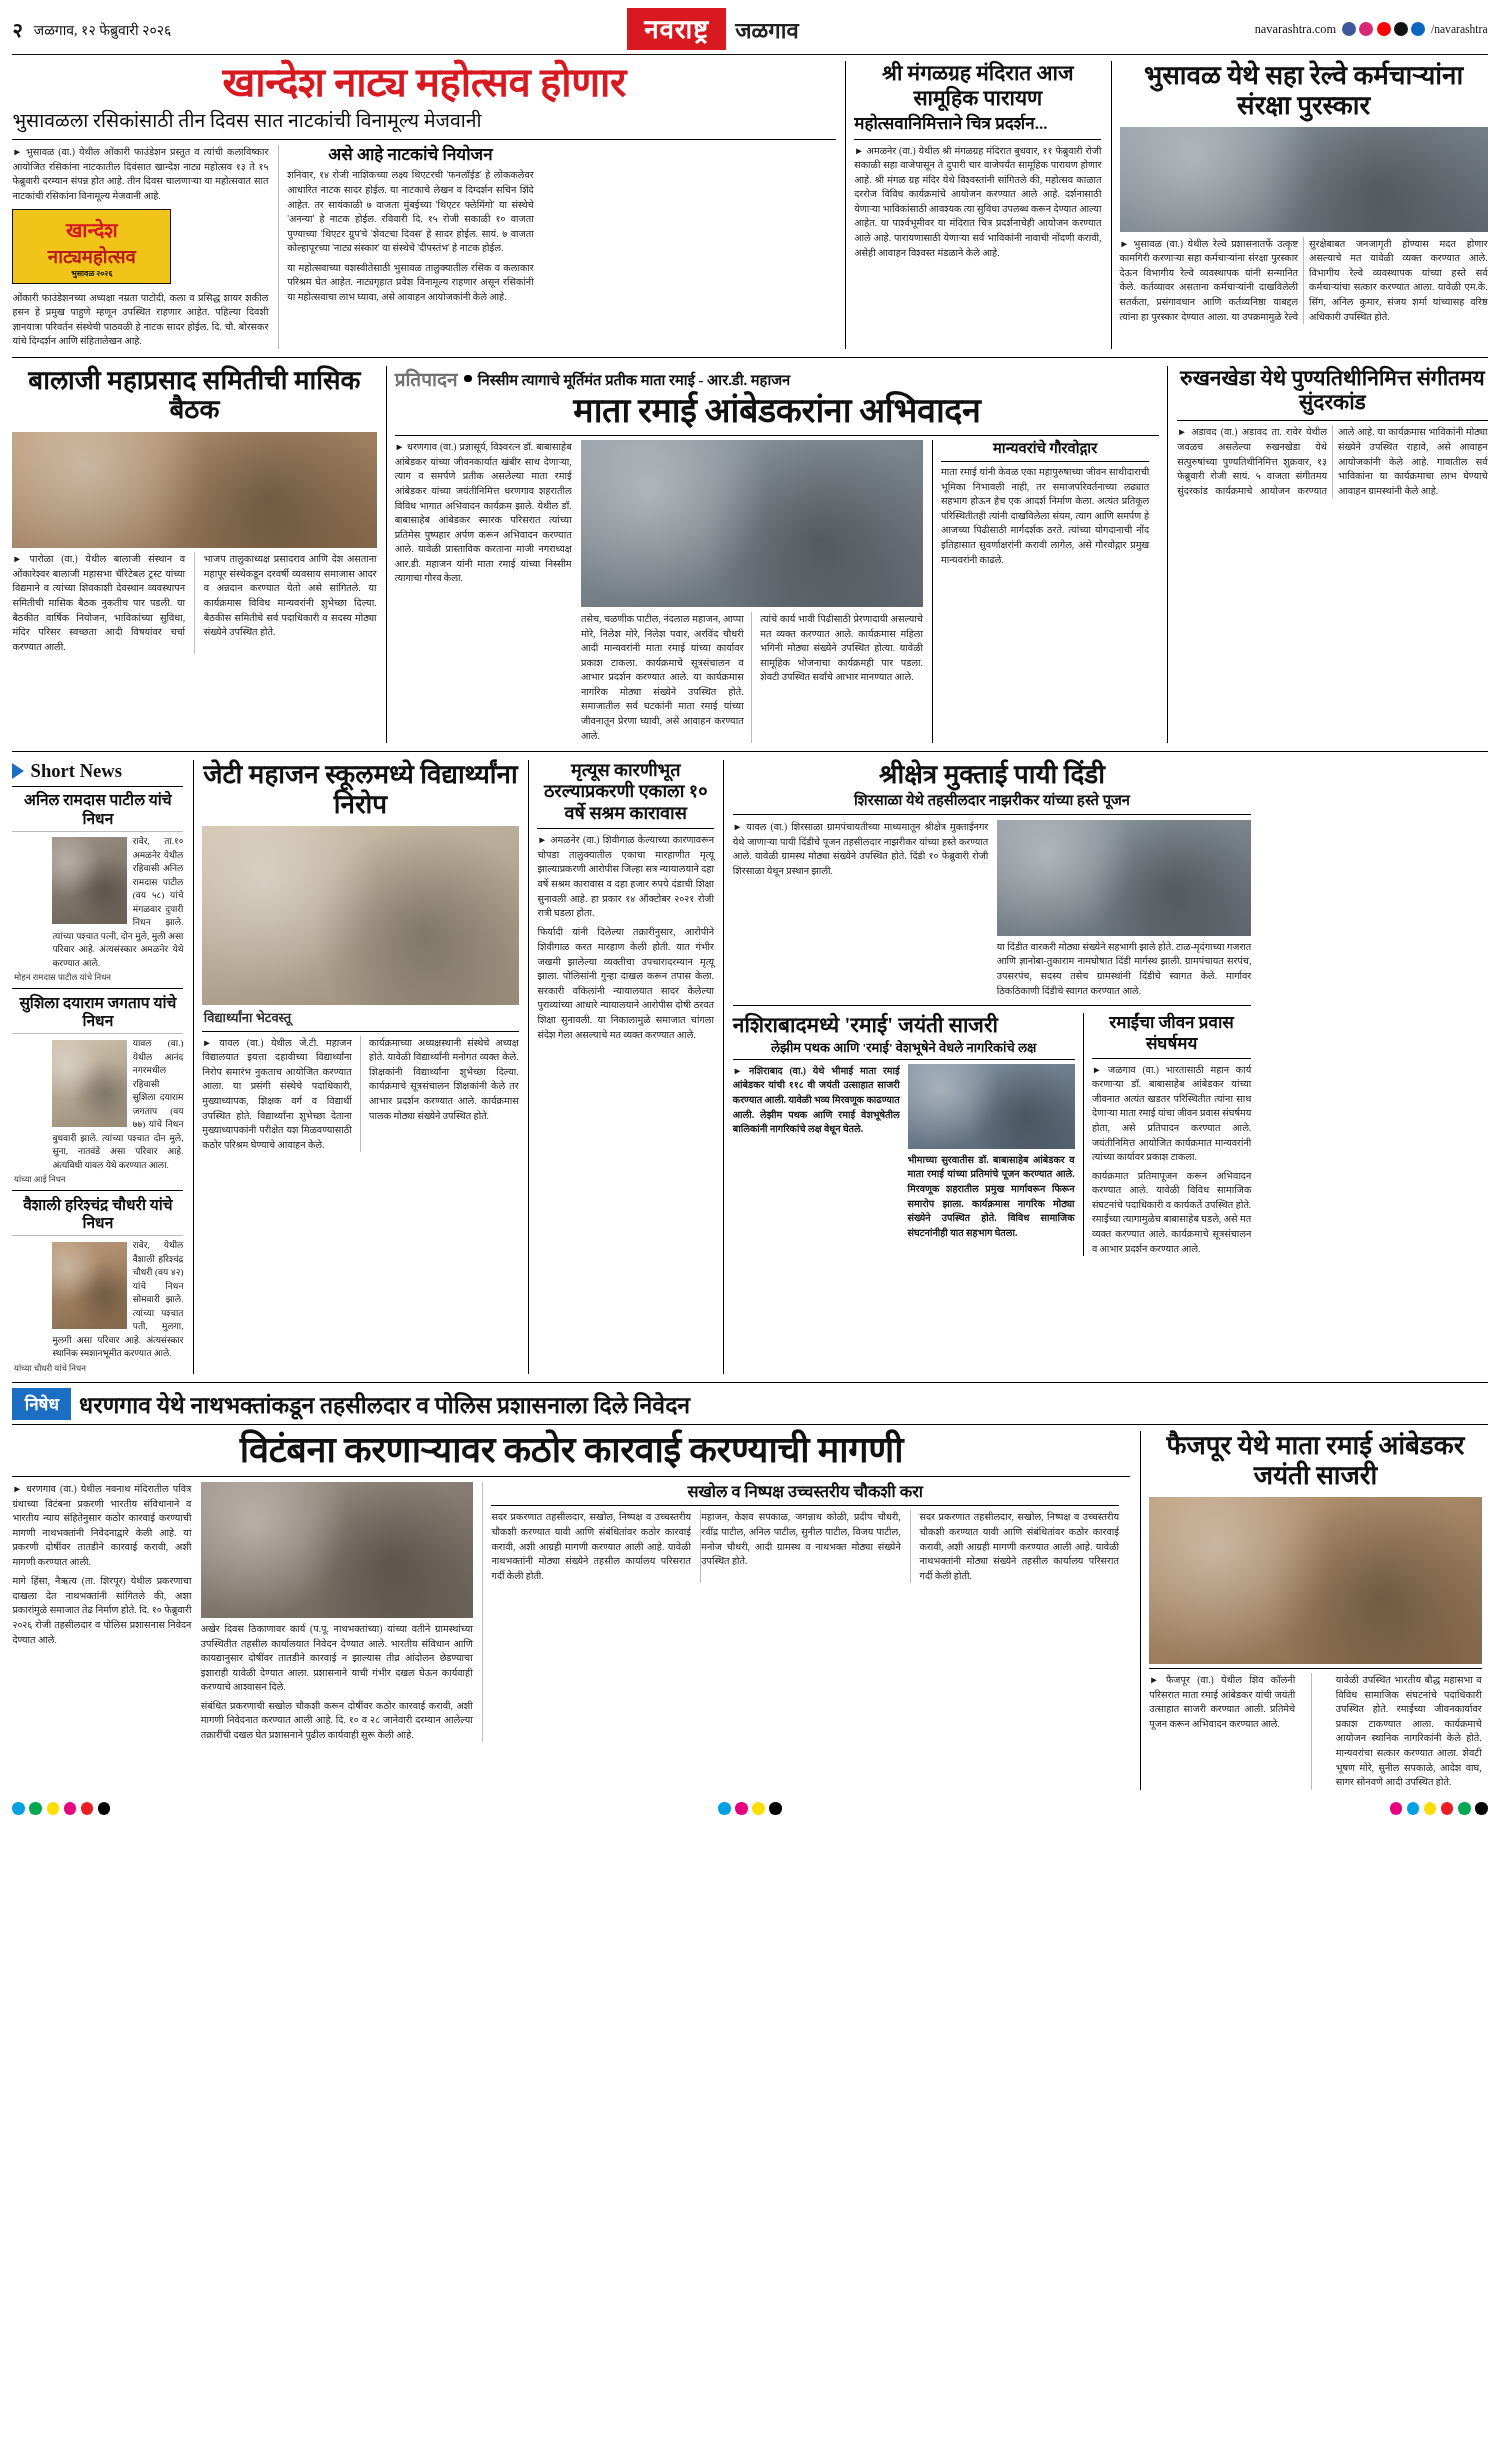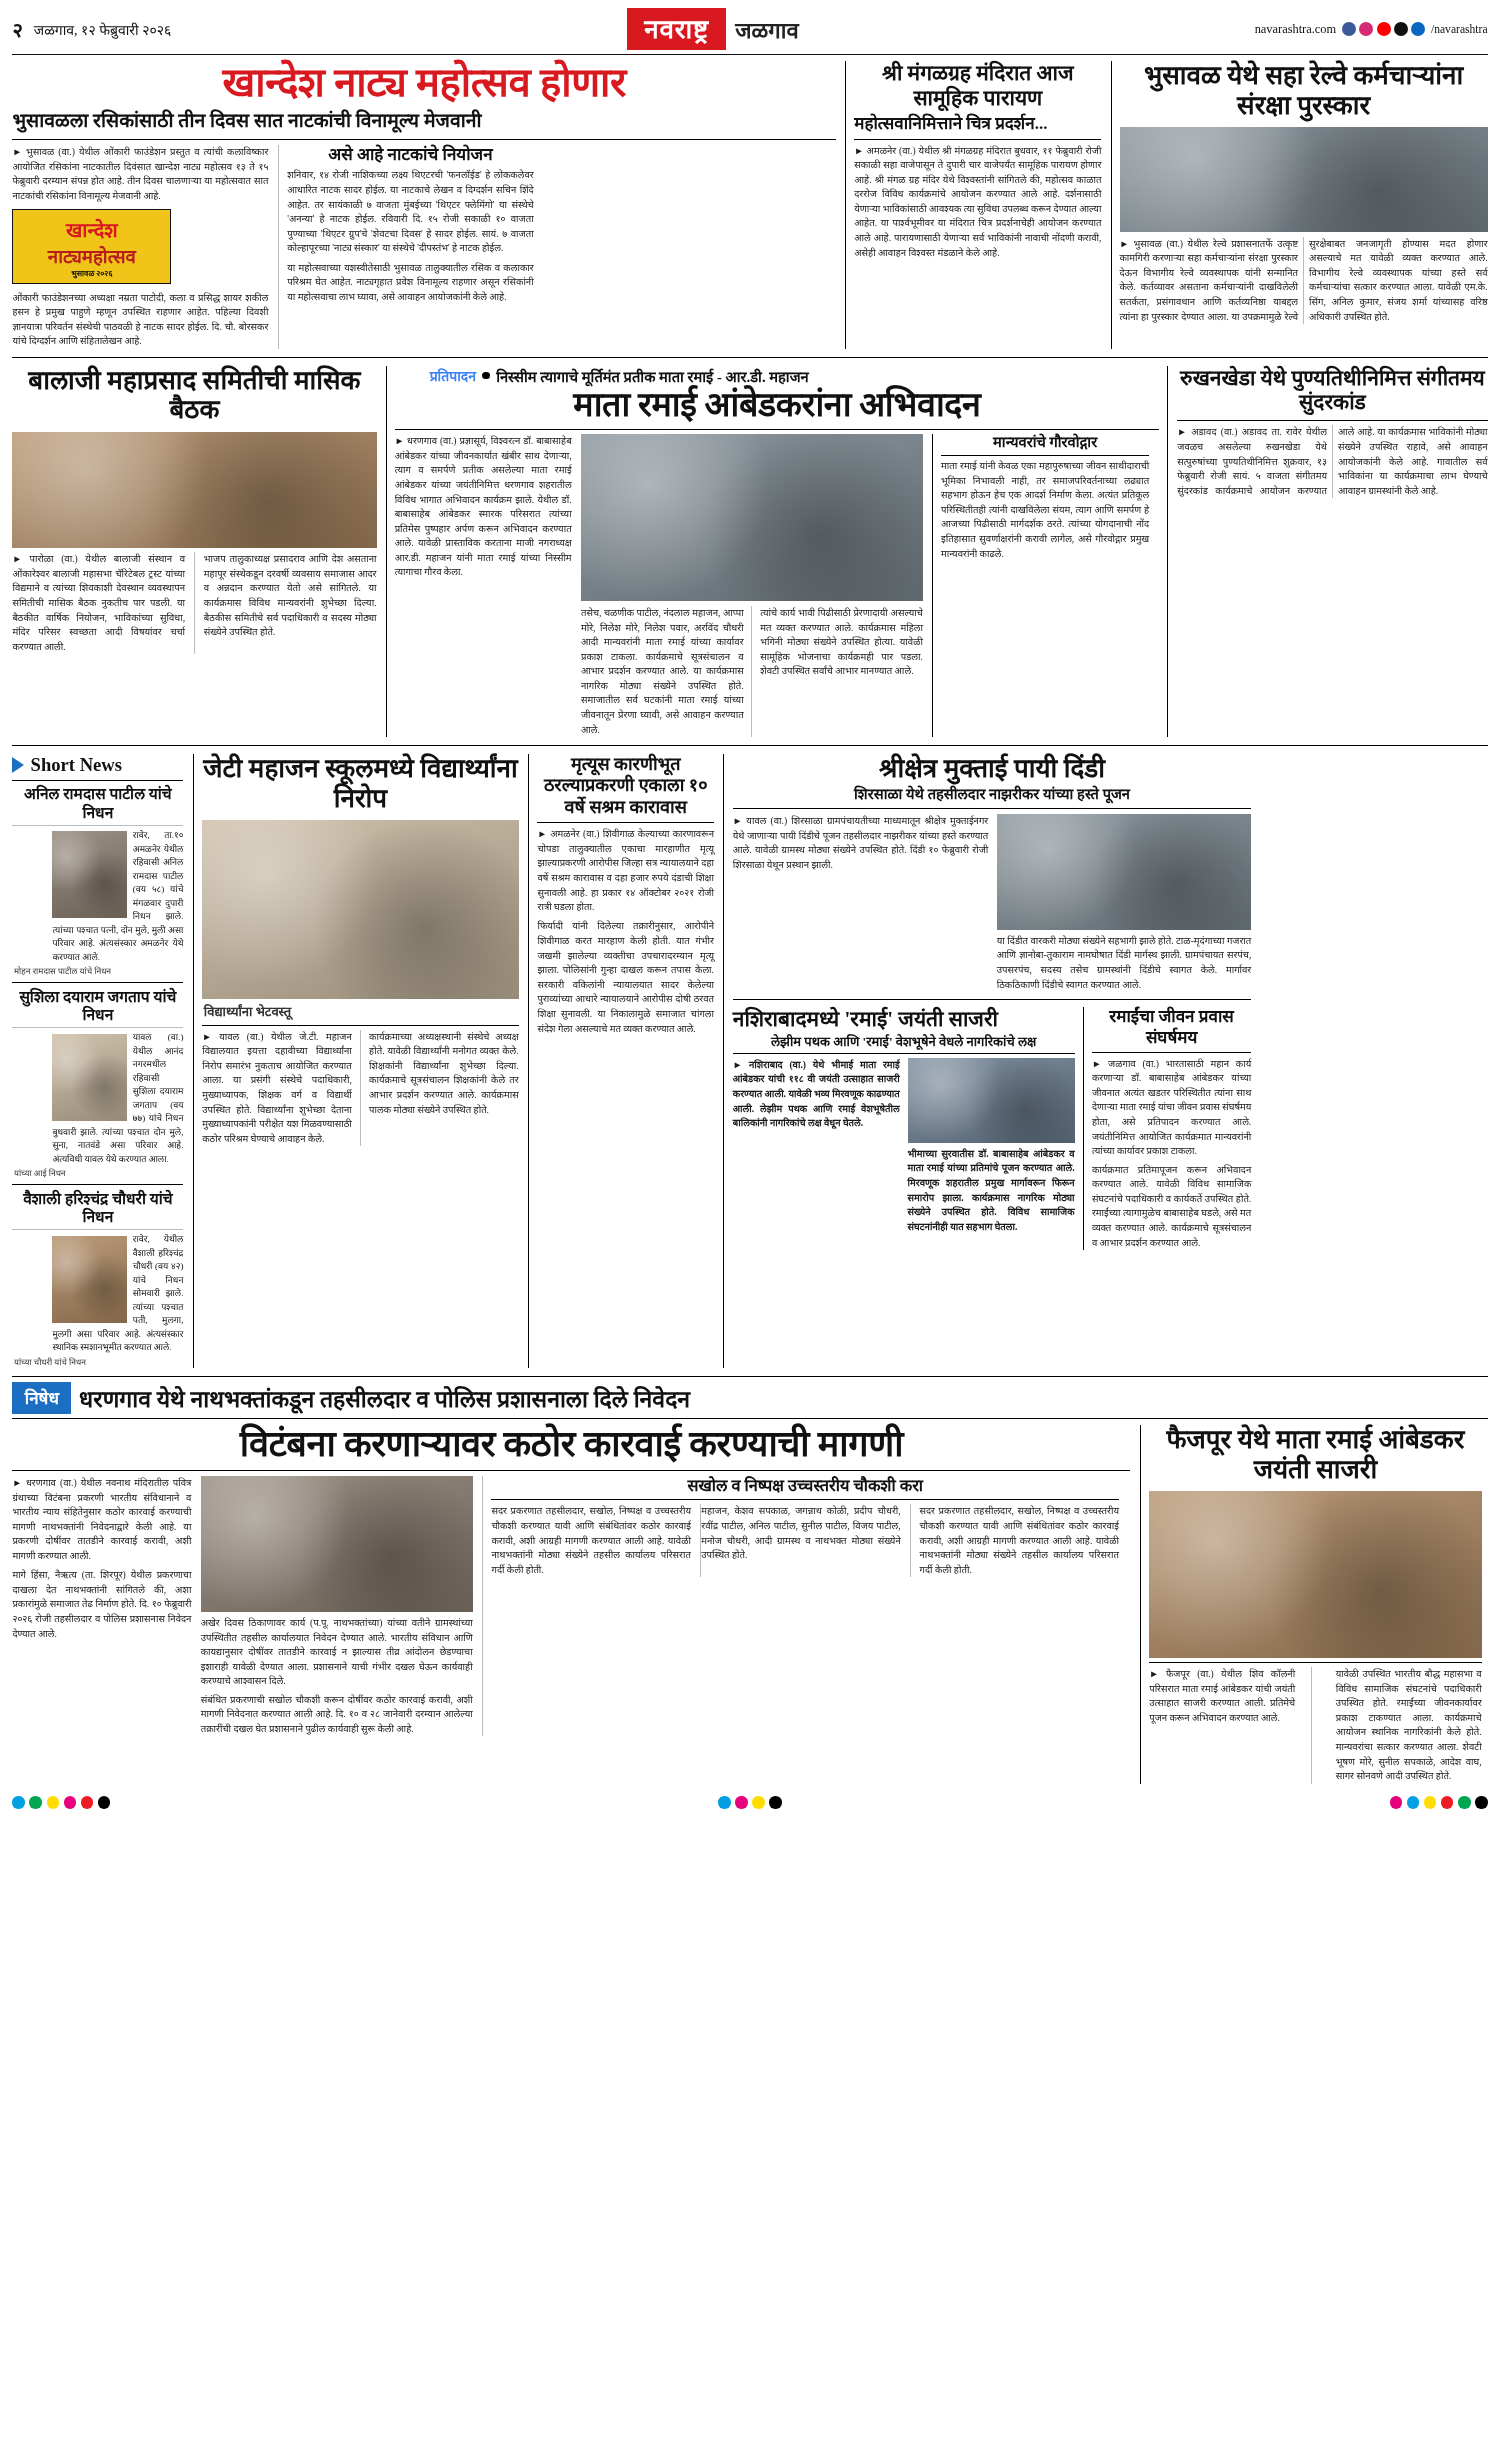--- a/index.html
+++ b/index.html
@@ -48,37 +48,37 @@
   .photo.blue { background:#6e8194; }
   .caption { font-size:8.5px; color:#333; padding:1.6px 1.6px 0 1.6px; line-height:1.35; }
 
   
   .top { display:flex; gap:9.3px; margin-top:6.2px; }
   .top-left { width:824px; }
   .top-mid { width:256px; border-left:0.8px solid #000; padding-left:7.8px; }
   .top-right { width:377px; border-left:0.8px solid #000; padding-left:7.8px; }
 
   .head-xl { font-size:40px; font-weight:bold; line-height:1.08; letter-spacing:-0.4px; }
-  .sub-xl { font-size:19.4px; font-weight:bold; line-height:1.25; margin-top:4.7px; }
+  .sub-xl { font-size:19.4px; font-weight:normal; line-height:1.25; margin-top:4.7px; }
   .head-l { font-size:26px; font-weight:bold; line-height:1.15; }
   .head-m { font-size:21px; font-weight:bold; line-height:1.18; }
   .head-s { font-size:17px; font-weight:bold; line-height:1.2; }
 
   .logo-box { width:159px; height:75px; background:#f0c419; border:1.6px solid #111; display:flex; flex-direction:column; align-items:center; justify-content:center; color:#0b3d91; font-weight:bold; }
   .logo-box .l1 { font-size:20px; color:#d81920; }
   .logo-box .l2 { font-size:18.6px; color:#b91c1c; }
   .logo-box .l3 { font-size:7.8px; color:#111; }
 
   
   .band { display:flex; gap:9.3px; margin-top:7.8px; }
   .b-left { width:365px; }
   .b-mid { width:784px; border-left:0.8px solid #000; border-right:0.8px solid #000; padding:0 7.8px; }
   .b-right { width:311px; }
 
-  .tagpill { display:inline-block; background:#fff; color:#3b82f6; font-weight:bold; font-size:14px;margin-left:35px; }
+  .tagpill { display:inline-block; background:#fff; color:#737373; font-weight:bold; font-size:19px; }
   .mid-kicker { display:flex; align-items:center; gap:6.2px; font-size:14.7px; font-weight:bold; }
   .dot { width:7.8px; height:7.8px; background:#000; border-radius:50%; display:inline-block; }
 
   
   .shortnews-hdr { display:flex; align-items:center; gap:6.2px; background:#fff; }
   .sn-arrow { width:0;height:0;border-top:8.5px solid transparent;border-bottom:8.5px solid transparent;border-left:12.4px solid #1b6ec2; }
   .sn-title { font-size:18.6px; font-weight:bold; color:#111; }
 
   .sn-item { margin-top:4.7px; }
   .sn-head { font-size:15.5px; font-weight:bold; line-height:1.18; }

